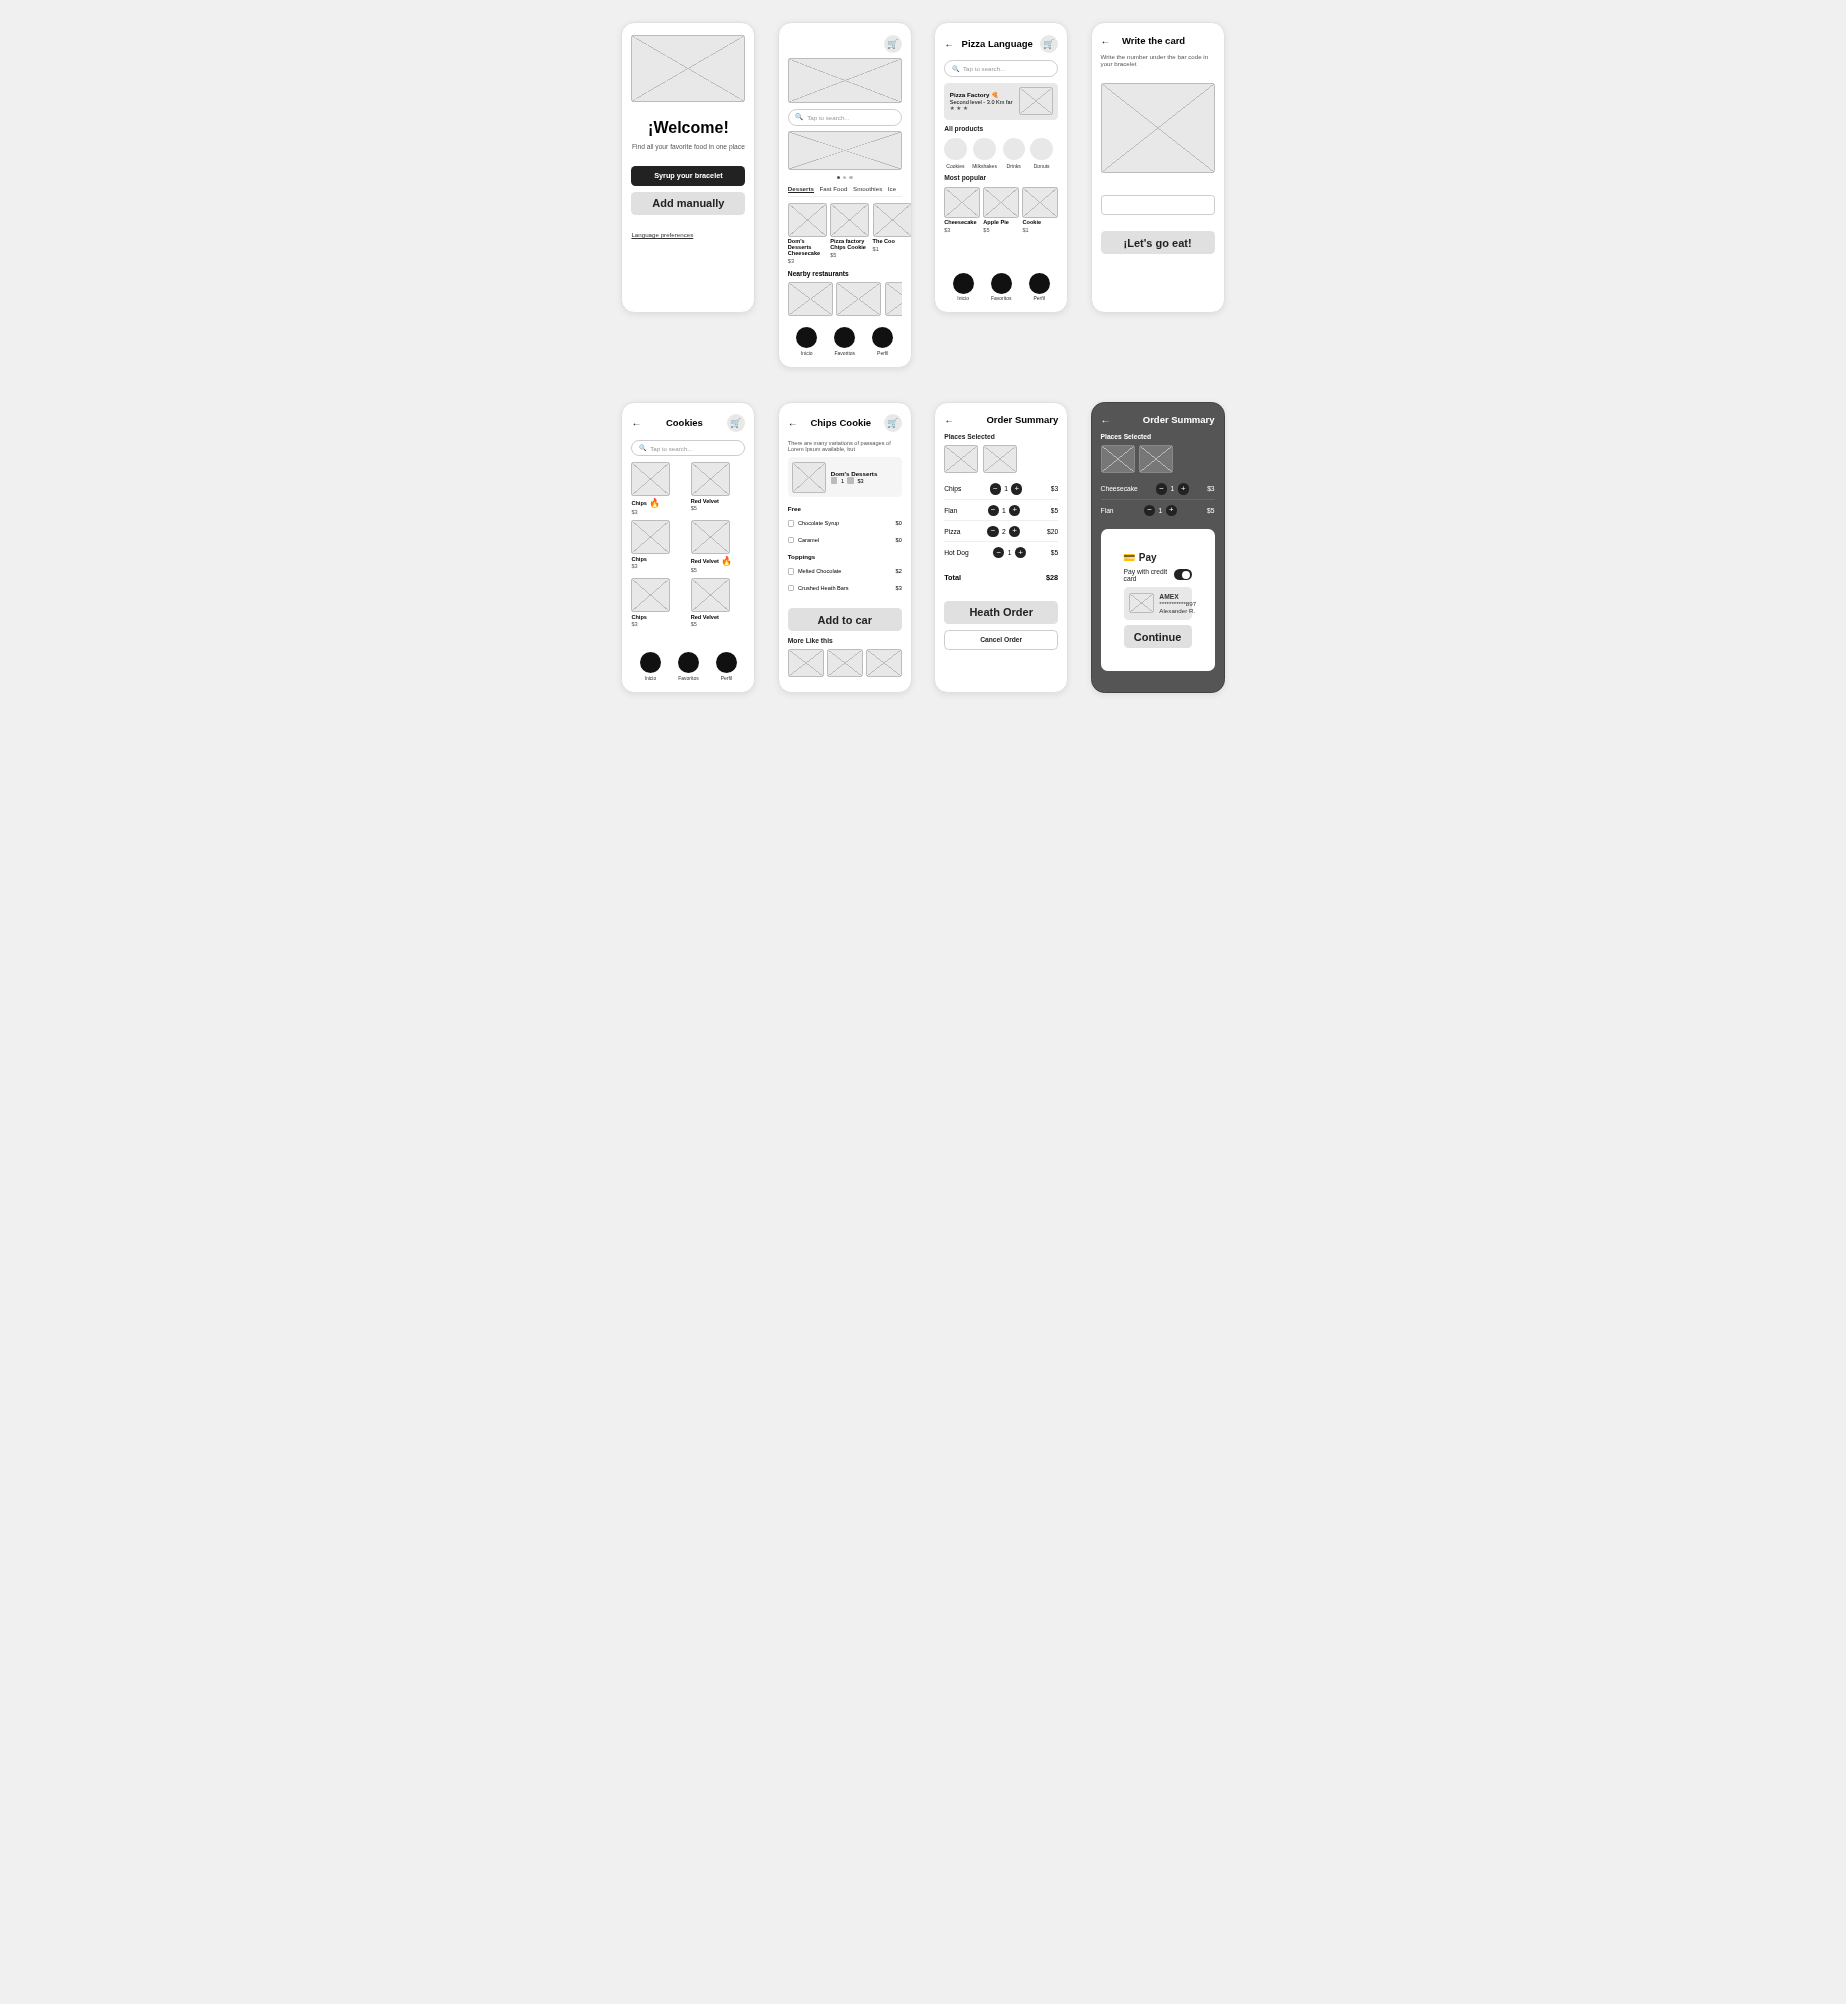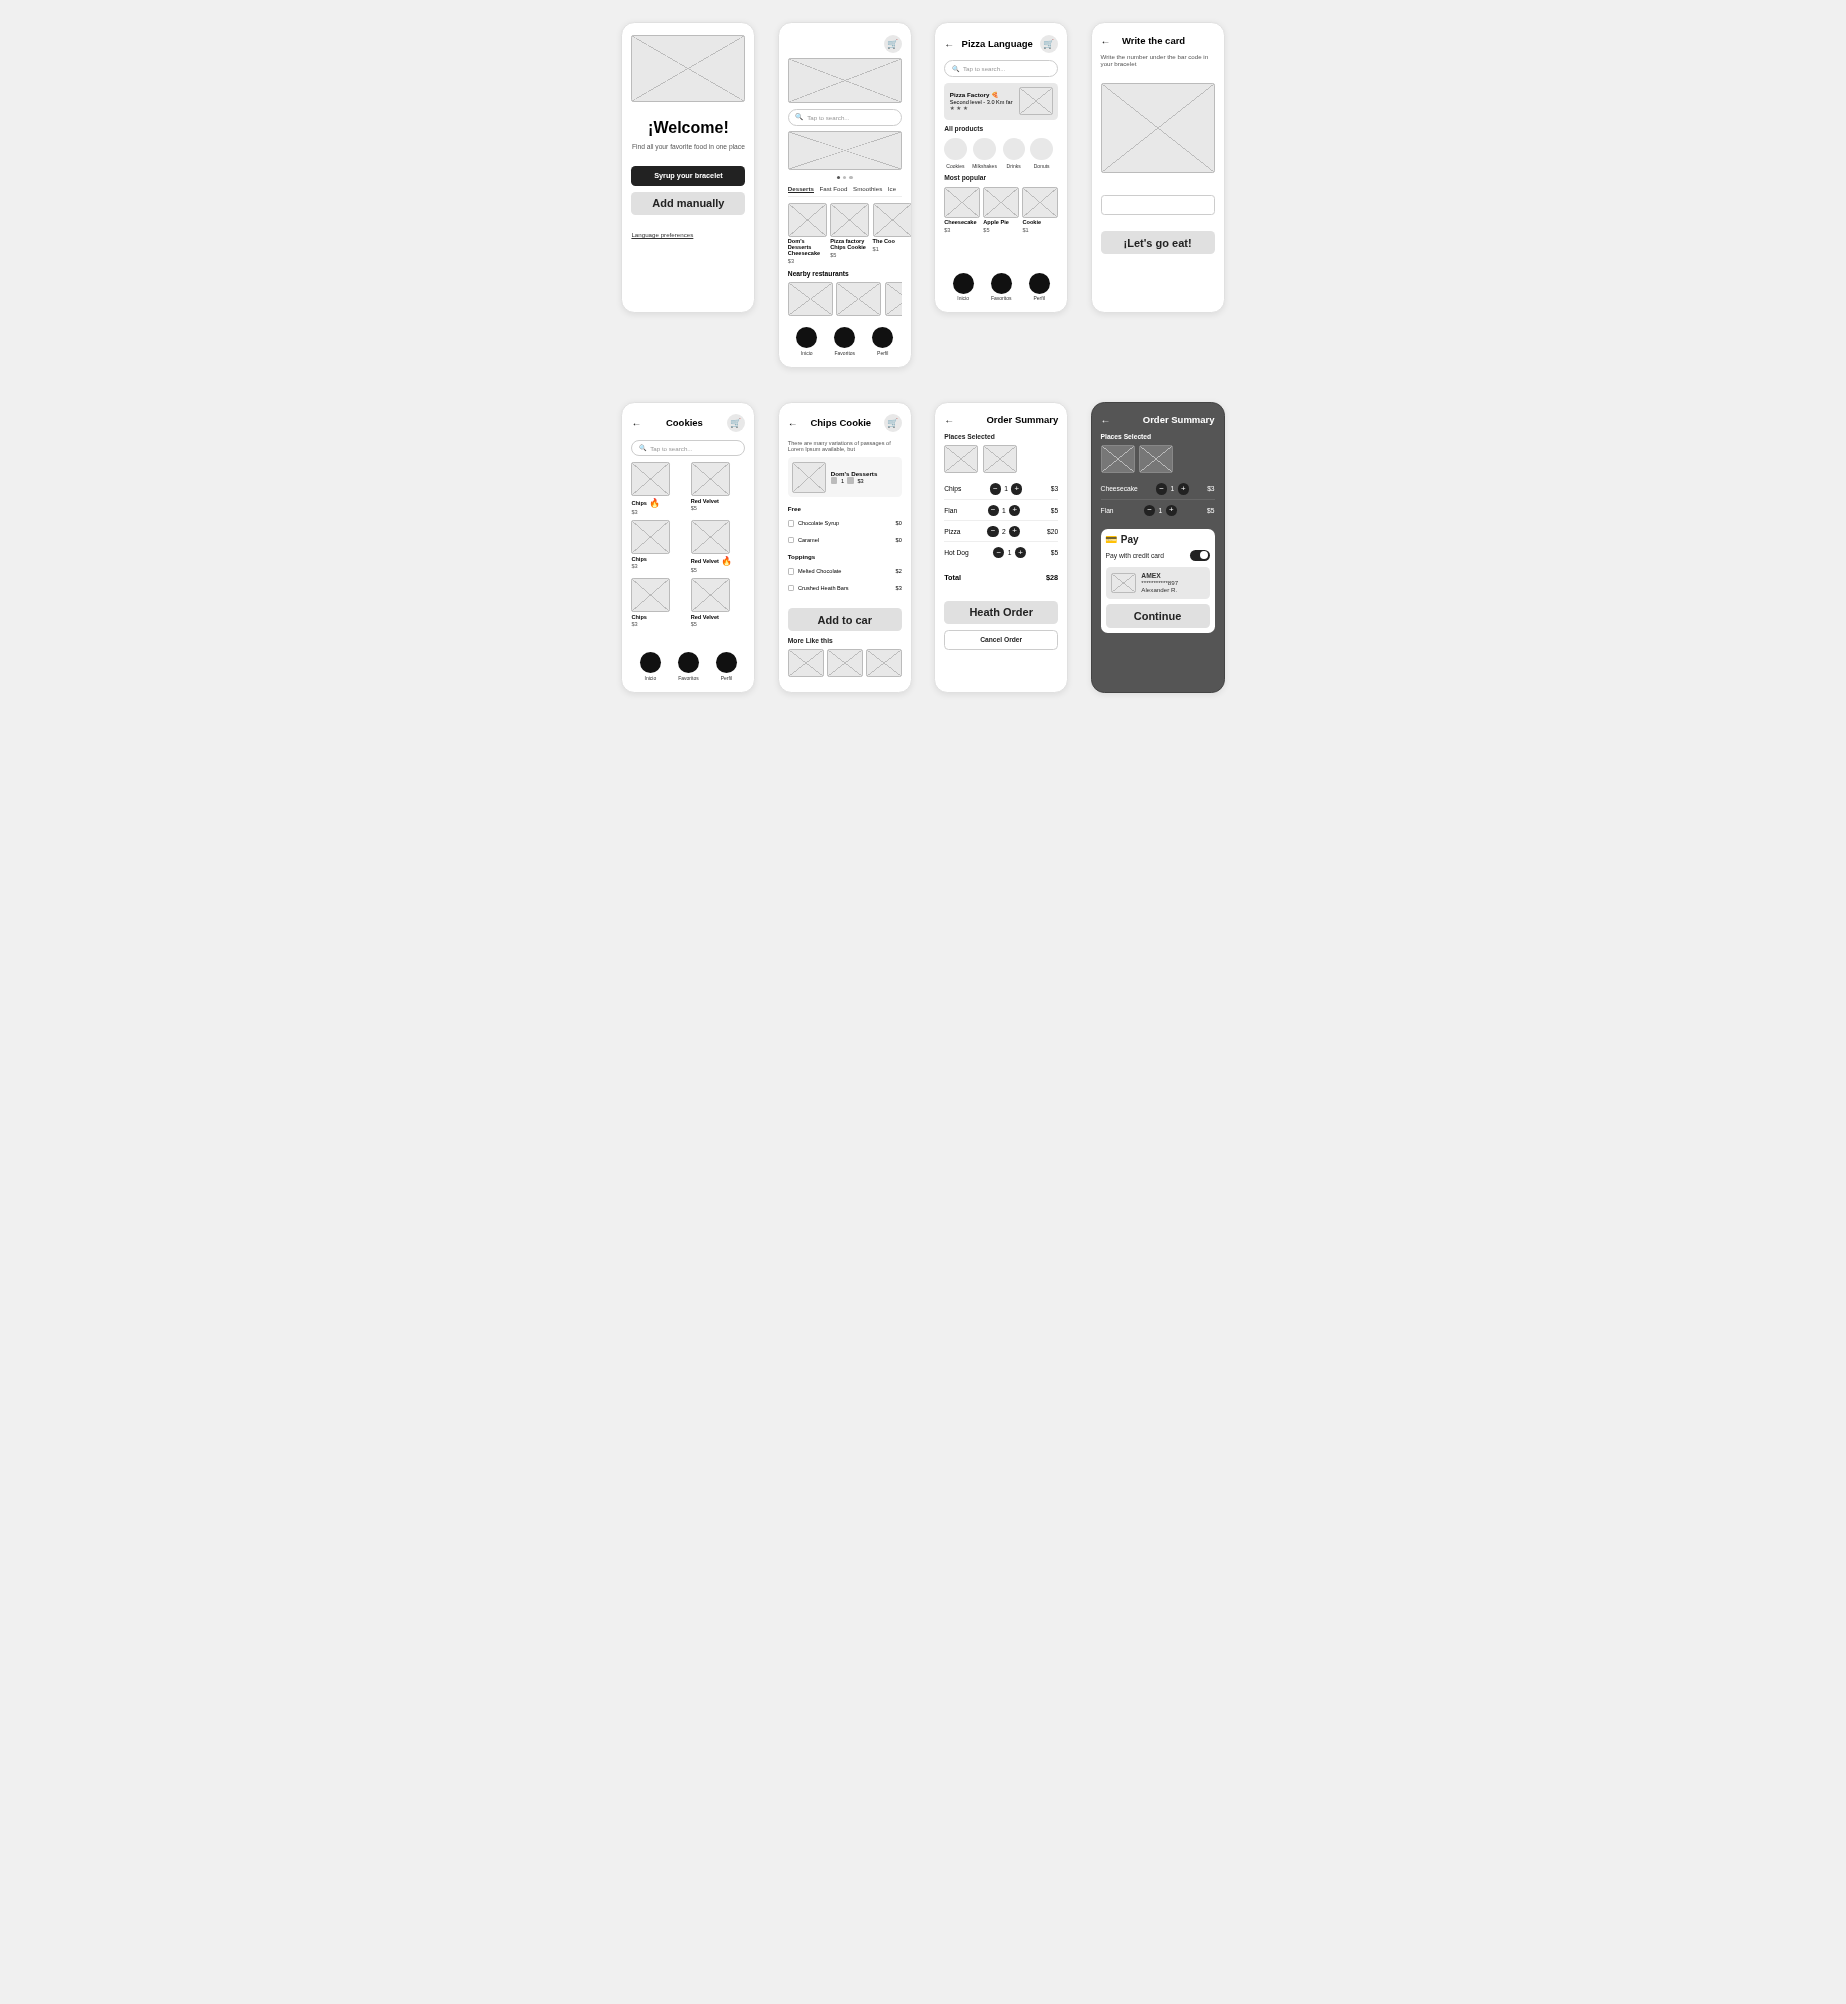--- a/index.html
+++ b/index.html
@@ -314,21 +314,21 @@
       border-color: #444;
     }
     .dark-card .card-header-title { color: #fff; }
     .dark-card .back-arrow { color: #fff; }
     .dark-card .section-label { color: #fff; }
     .dark-card .order-row { border-bottom-color: #666; color: #fff; }
 
     .pay-section {
       background: #fff;
       border-radius: 6.7px;
-      padding: 5px;
+      padding: 23px;
       margin-top: 3.4px;
       color: #222;
     }
     .pay-title { font-size: 10px; font-weight: 700; margin-bottom: 4.5px; }
     .pay-toggle-row {
       display: flex;
       align-items: center;
       justify-content: space-between;
       font-size: 6.7px;
       margin-bottom: 5.6px;

